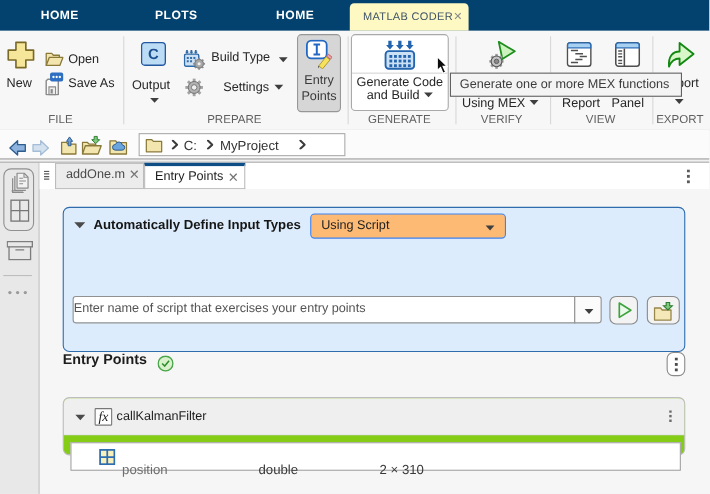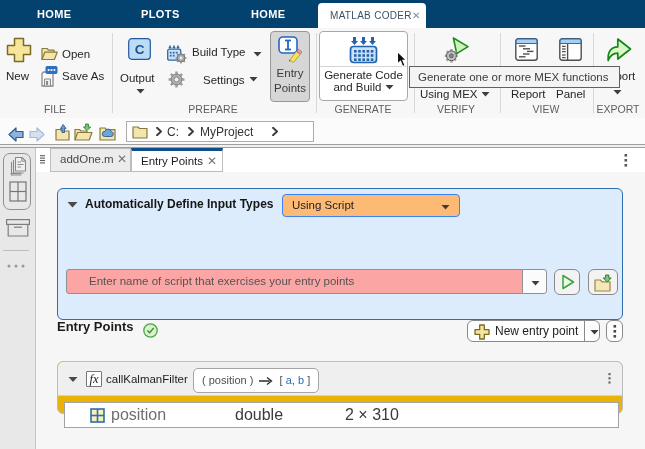--- a/index.html
+++ b/index.html
@@ -2,21 +2,21 @@
 <html><head>
 <meta charset="utf-8">
 <style>
   * { margin:0; padding:0; box-sizing:border-box; }
   html,body { width:645px; height:449px; overflow:hidden; }
   body { font-family:"Liberation Sans", sans-serif; position:relative; background:#f6f6f6; }
   .abs { position:absolute; }
   
   #topbar { left:0; top:0; width:645px; height:28px; background:#03426f; }
   .ttab { position:absolute; top:0; height:28px; line-height:28px; color:#fff; font-size:11px; font-weight:bold; letter-spacing:.4px; }
-  #mctab { position:absolute; left:318px; top:3px; width:108px; height:25px; background:#ffffff; border-radius:4px 4px 0 0; color:#3d5166; font-size:10px; letter-spacing:.3px; line-height:25px; text-align:left; padding-left:12px; }
+  #mctab { position:absolute; left:318px; top:3px; width:108px; height:25px; background:#fef9c3; border-radius:4px 4px 0 0; color:#3d5166; font-size:10px; letter-spacing:.3px; line-height:25px; text-align:left; padding-left:12px; }
   #mctab .x { position:absolute; left:94px; top:0; color:#8a8a8a; font-size:10px; }
   
   #toolbar { left:0; top:28px; width:645px; height:90px; background:#f7f7f7; }
   .vsep { position:absolute; top:33px; width:1px; height:80px; background:#d8d8d8; }
   .seclabel { position:absolute; top:103px; height:12px; font-size:10.5px; color:#5f5f5f; text-align:center; }
   .tlabel { position:absolute; font-size:11.5px; color:#262626; }
   
   #navbar { left:0; top:118px; width:645px; height:26px; background:#fbfbfb; }
   #navsep1 { left:0; top:118px; width:645px; height:1px; background:#d0d0d0; }
   #crumb { position:absolute; left:126px; top:121px; width:188px; height:21px; background:#fff; border:1px solid #ababab; }
@@ -30,31 +30,31 @@
   .dtab { position:absolute; top:0; height:24px; font-size:11.5px; }
   #tab1 { left:14px; width:81px; background:#ececec; border:1px solid #bcbcbc; color:#4a4a4a; }
   #tab2 { left:95px; width:92px; background:#fff; border:1px solid #bcbcbc; border-top:3px solid #0d4e87; color:#1d1d1d; }
   .dtab .tx { position:absolute; top:0; height:21px; line-height:21px; }
   .dtab .cl { position:absolute; color:#757575; font-size:12px; top:0; height:21px; line-height:21px; }
   
   #content { left:37px; top:172px; width:608px; height:277px; background:#f6f6f6; }
   #bluepanel { position:absolute; left:20px; top:16px; width:566px; height:132px; background:#dcecfc; border:1px solid #2e6cae; border-radius:6px; }
   #ustype { position:absolute; left:224px; top:5px; width:178px; height:23px; background:#fdba74; border:1px solid #3b82f6; border-radius:4px; font-size:11.5px; color:#222; line-height:21px; padding-left:9px; }
   .para { position:absolute; left:8px; font-size:11.7px; color:#1e1e1e; line-height:15.5px; width:552px; }
-  #scrfield { position:absolute; left:8px; top:80px; width:457px; height:25px; background:#fca5a5; border:1px solid #919191; border-radius:3px 0 0 3px; font-size:11.5px; color:#545454; line-height:23px; padding-left:22px; }
+  #scrfield { position:absolute; left:8px; top:80px; width:457px; height:25px; background:#ffffff; border:1px solid #919191; border-radius:3px 0 0 3px; font-size:11.5px; color:#545454; line-height:23px; padding-left:0; }
   #scrdrop { position:absolute; left:464px; top:80px; width:25px; height:25px; background:#fbfbfb; border:1px solid #919191; border-radius:0 3px 3px 0; }
   .sqbtn { position:absolute; top:80px; width:26px; height:26px; background:#f3f3f3; border:1px solid #8a8a8a; border-radius:6px; }
   #ephead { position:absolute; left:20px; top:147px; font-size:13px; font-weight:bold; color:#1c1c1c; }
   #nepbtn { position:absolute; left:430px; top:148px; width:133px; height:22px; background:#fdfdfd; border:1px solid #8a8a8a; border-radius:6px; }
   #nepdots { position:absolute; left:569px; top:148px; width:17px; height:22px; background:#fdfdfd; border:1px solid #8a8a8a; border-radius:6px; }
-  #ckpanel { position:absolute; left:20px; top:189px; width:566px; height:53px; background:#eab308; border:1px solid #bdbdbd; border-radius:6px; }
+  #ckpanel { position:absolute; left:20px; top:189px; width:566px; height:53px; background:#84cc16; border:1px solid #bdbdbd; border-radius:6px; }
   #ckhead { position:absolute; left:0; top:0; width:564px; height:34px; background:#efefef; border-bottom:1px solid #d2d2d2; border-radius:5px 5px 0 0; }
   #sigchip { position:absolute; left:135px; top:6px; height:25px; background:#fff; border:1px solid #a5a5a5; border-radius:5px; font-size:11px; line-height:23px; padding:0 8px; color:#4f4f4f; }
   #ckrow { position:absolute; left:6px; top:40px; width:555px; height:26px; background:#fff; border:1px solid #a2a2a2; }
-  .rowtx { position:absolute; top:0; height:24px; line-height:24px; font-size:16px; color:#3a3a3a; }
+  .rowtx { position:absolute; top:12px; height:24px; line-height:24px; font-size:12px; color:#3a3a3a; }
   
   #tooltip { left:409px; top:66px; width:211px; height:22px; background:#f4f4f4; border:1px solid #616161; font-size:11.5px; color:#3c3c3c; line-height:20px; padding-left:8px; z-index:60; }
 </style>
 </head>
 <body>
 <div class="abs" id="topbar">
   <span class="ttab" style="left:37px;">HOME</span>
   <span class="ttab" style="left:141px;">PLOTS</span>
   <span class="ttab" style="left:251px;">HOME</span>
   <div id="mctab">MATLAB CODER <span class="x">✕</span></div>
@@ -373,49 +373,36 @@
           <path d="M1 17 L1 6 L6.5 6 L8 7.8 L16 7.8 L16 17 Z" fill="#f5e8b8" stroke="#97874a" stroke-width="1.2" stroke-linejoin="round"></path>
           <path d="M11.6 1 L14.8 1 L14.8 4 L17.2 4 L13.2 7.8 L9.2 4 L11.6 4 Z" fill="#7ec97e" stroke="#2f7d2f" stroke-width="1"></path>
         </svg>
       </div>
   </div>
   <span id="ephead">Entry Points</span>
   <svg class="abs" style="left:106px; top:151px;" width="15" height="15" viewBox="0 0 15 15">
       <circle cx="7.5" cy="7.5" r="6.7" fill="#d9f2cc" stroke="#4aa64a" stroke-width="1.3"></circle>
       <path d="M4.4 7.5 L6.7 9.8 L10.7 4.9" fill="none" stroke="#2f8f2f" stroke-width="1.4"></path>
     </svg>
-  <div id="nepbtn">
-    <svg class="abs" style="left:6px; top:3px;" width="16" height="16" viewBox="0 0 16 16">
-        <path d="M5.7 1 h4.6 v4.7 h4.7 v4.6 h-4.7 v4.7 h-4.6 v-4.7 h-4.7 v-4.6 h4.7 z" fill="#f6e69a" stroke="#7a6a28" stroke-width="1.3" stroke-linejoin="round"></path>
-      </svg>
-    <span class="abs" style="left:27px; top:3px; font-size:12px; color:#1e1e1e;">New entry point</span>
-    <div class="abs" style="left:116px; top:0; width:1px; height:20px; background:#8a8a8a;"></div>
-    <svg class="abs" style="left:122px; top:8px;" width="9" height="6" viewBox="0 0 9 6">
-        <path d="M0.5 1 L8.5 1 L4.5 5.5 Z" fill="#3e3e3e"></path>
-      </svg>
-  </div>
   <div id="nepdots">
       <svg class="abs" style="left:6px; top:4px;" width="4" height="13" viewBox="0 0 4 13">
         <g fill="#4a4a4a">
           <rect x="0.5" y="0" width="2.6" height="2.6"></rect>
           <rect x="0.5" y="5" width="2.6" height="2.6"></rect>
           <rect x="0.5" y="10" width="2.6" height="2.6"></rect>
         </g>
       </svg>
     </div>
   <div id="ckpanel">
     <div id="ckhead">
       <svg class="abs" style="left:10px; top:14px;" width="10" height="7" viewBox="0 0 10 7">
           <path d="M0.5 1 L9.5 1 L5 6 Z" fill="#4a4a4a"></path>
         </svg>
       <div class="abs" style="left:28px; top:9px; width:16px; height:16px; background:#fff; border:1px solid #777; border-radius:1px; text-align:center; font-family:'Liberation Serif'; font-style:italic; font-size:12.5px; color:#222; line-height:14px;">fx</div>
       <span class="abs" style="left:48px; top:11px; font-size:11.5px; color:#1d1d1d;">callKalmanFilter</span>
-      <div id="sigchip">( position )&nbsp; <svg style="vertical-align:-2px;" width="14" height="10" viewBox="0 0 14 10">
-            <path d="M0 5 L10.5 5 M8 1.5 L12.5 5 L8 8.5" fill="none" stroke="#2b2b2b" stroke-width="1.3"></path>
-          </svg>&nbsp; [ <span style="color:#2f6cb0;">a</span>, <span style="color:#2f6cb0;">b</span> ]</div>
       <svg class="abs" style="left:550px; top:11px;" width="3" height="11" viewBox="0 0 3 11">
           <g fill="#6a6a6a">
             <rect x="0.4" y="0" width="2.2" height="2.2"></rect>
             <rect x="0.4" y="4.2" width="2.2" height="2.2"></rect>
             <rect x="0.4" y="8.4" width="2.2" height="2.2"></rect>
           </g>
         </svg>
     </div>
     <div id="ckrow">
       <svg class="abs" style="left:25px; top:5px;" width="15" height="15" viewBox="0 0 15 15">

